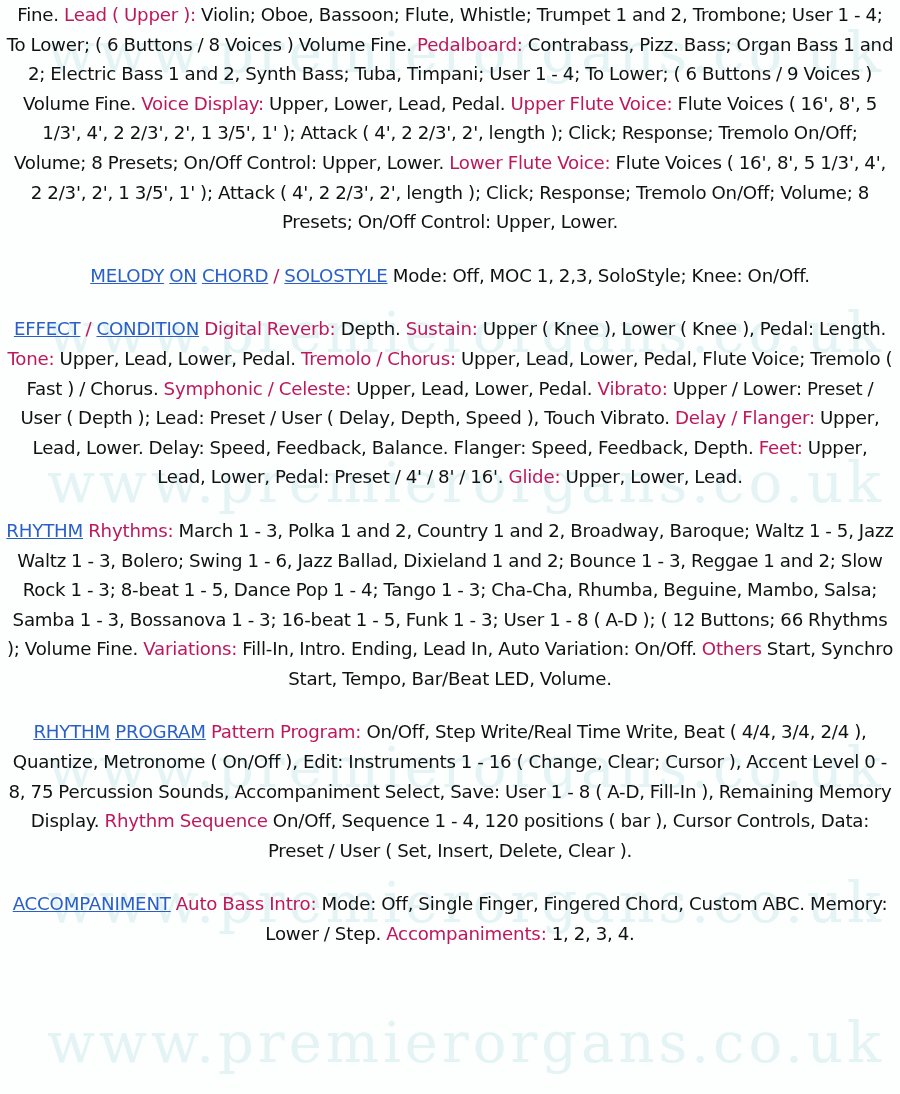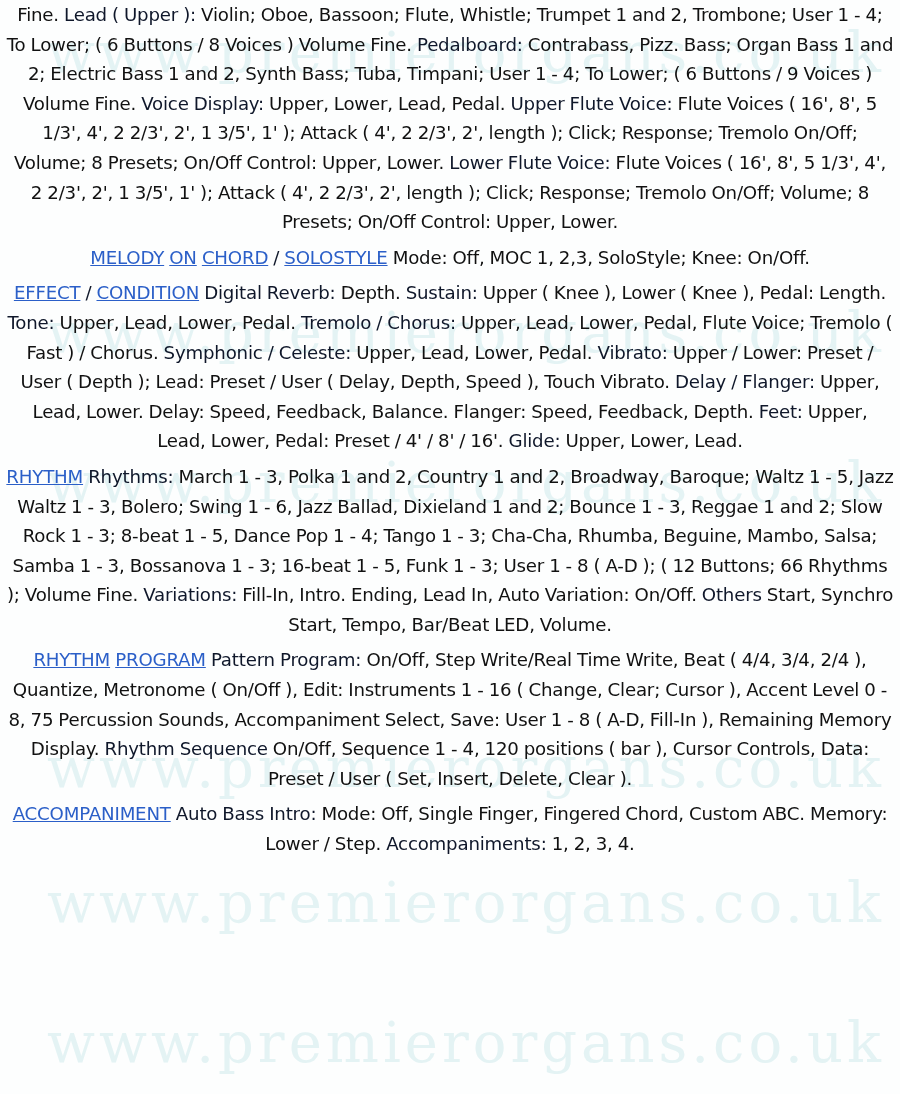--- a/index.html
+++ b/index.html
@@ -13,22 +13,22 @@
   .watermark {
     position: absolute; left: 16px; width: 900px; text-align: center;
     color: #e4f3f4; font-family: "DejaVu Serif", serif; font-size: 56px;
     letter-spacing: 4px; white-space: nowrap; pointer-events: none; z-index: 0;
   }
   .content { position: relative; z-index: 1; padding: 0 6px; }
   p.para {
     margin: 0; text-align: center; font-size: 18.2px; line-height: 29.6px;
     letter-spacing: -0.2px; word-spacing: -0.5px;
   }
-  p.gap { margin-top: 6px; }
-  .lbl { color: #0f172a; }
+  p.gap { margin-top: 24px; }
+  .lbl { color: #be185d; }
   a.link { color: #2b5fc8; text-decoration: underline; cursor: pointer; }
 </style>
 </head>
 <body>
 
 <div class="watermark" style="top:20px;">www.premierorgans.co.uk</div>
 <div class="watermark" style="top:300px;">www.premierorgans.co.uk</div>
 <div class="watermark" style="top:450px;">www.premierorgans.co.uk</div>
 <div class="watermark" style="top:735px;">www.premierorgans.co.uk</div>
 <div class="watermark" style="top:870px;">www.premierorgans.co.uk</div>

